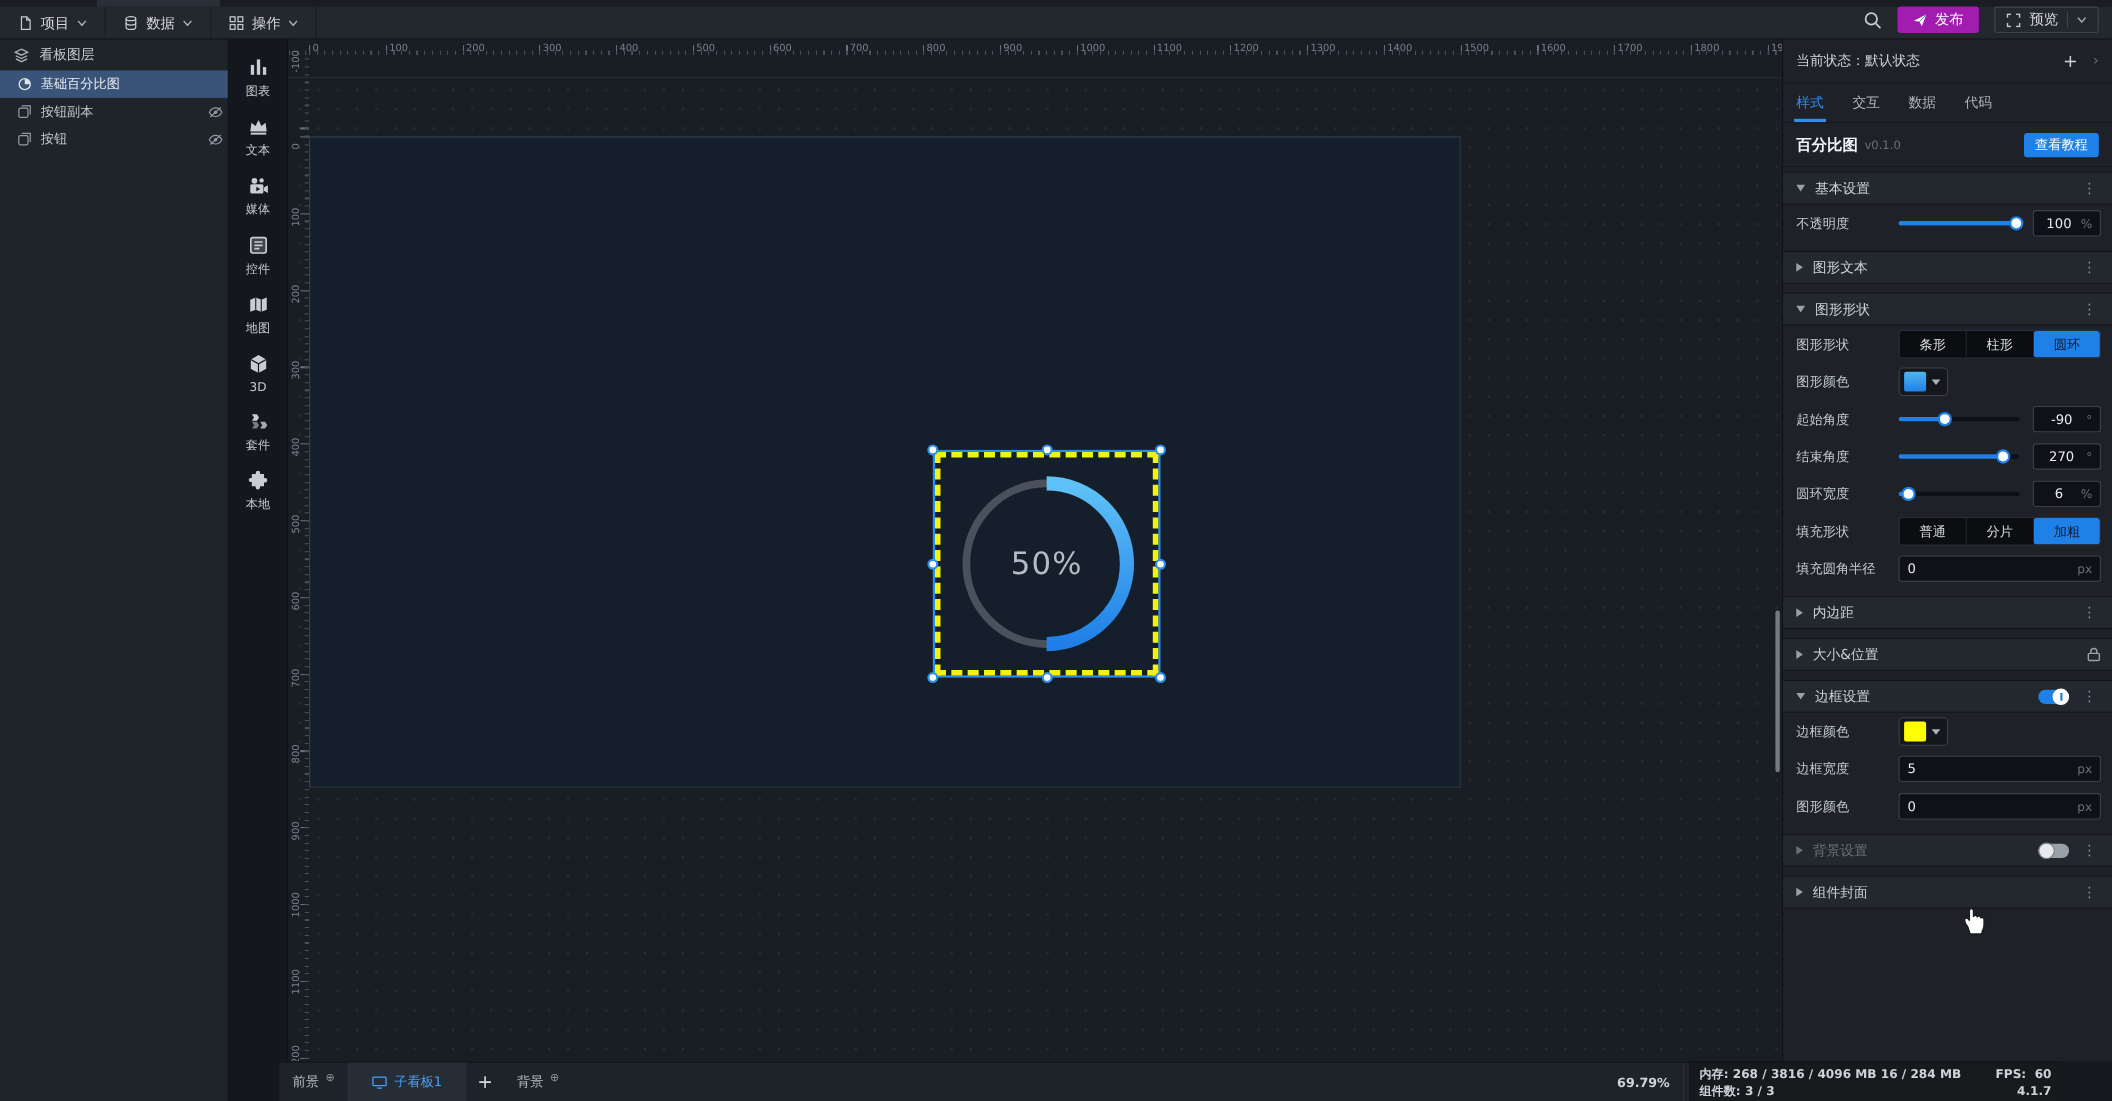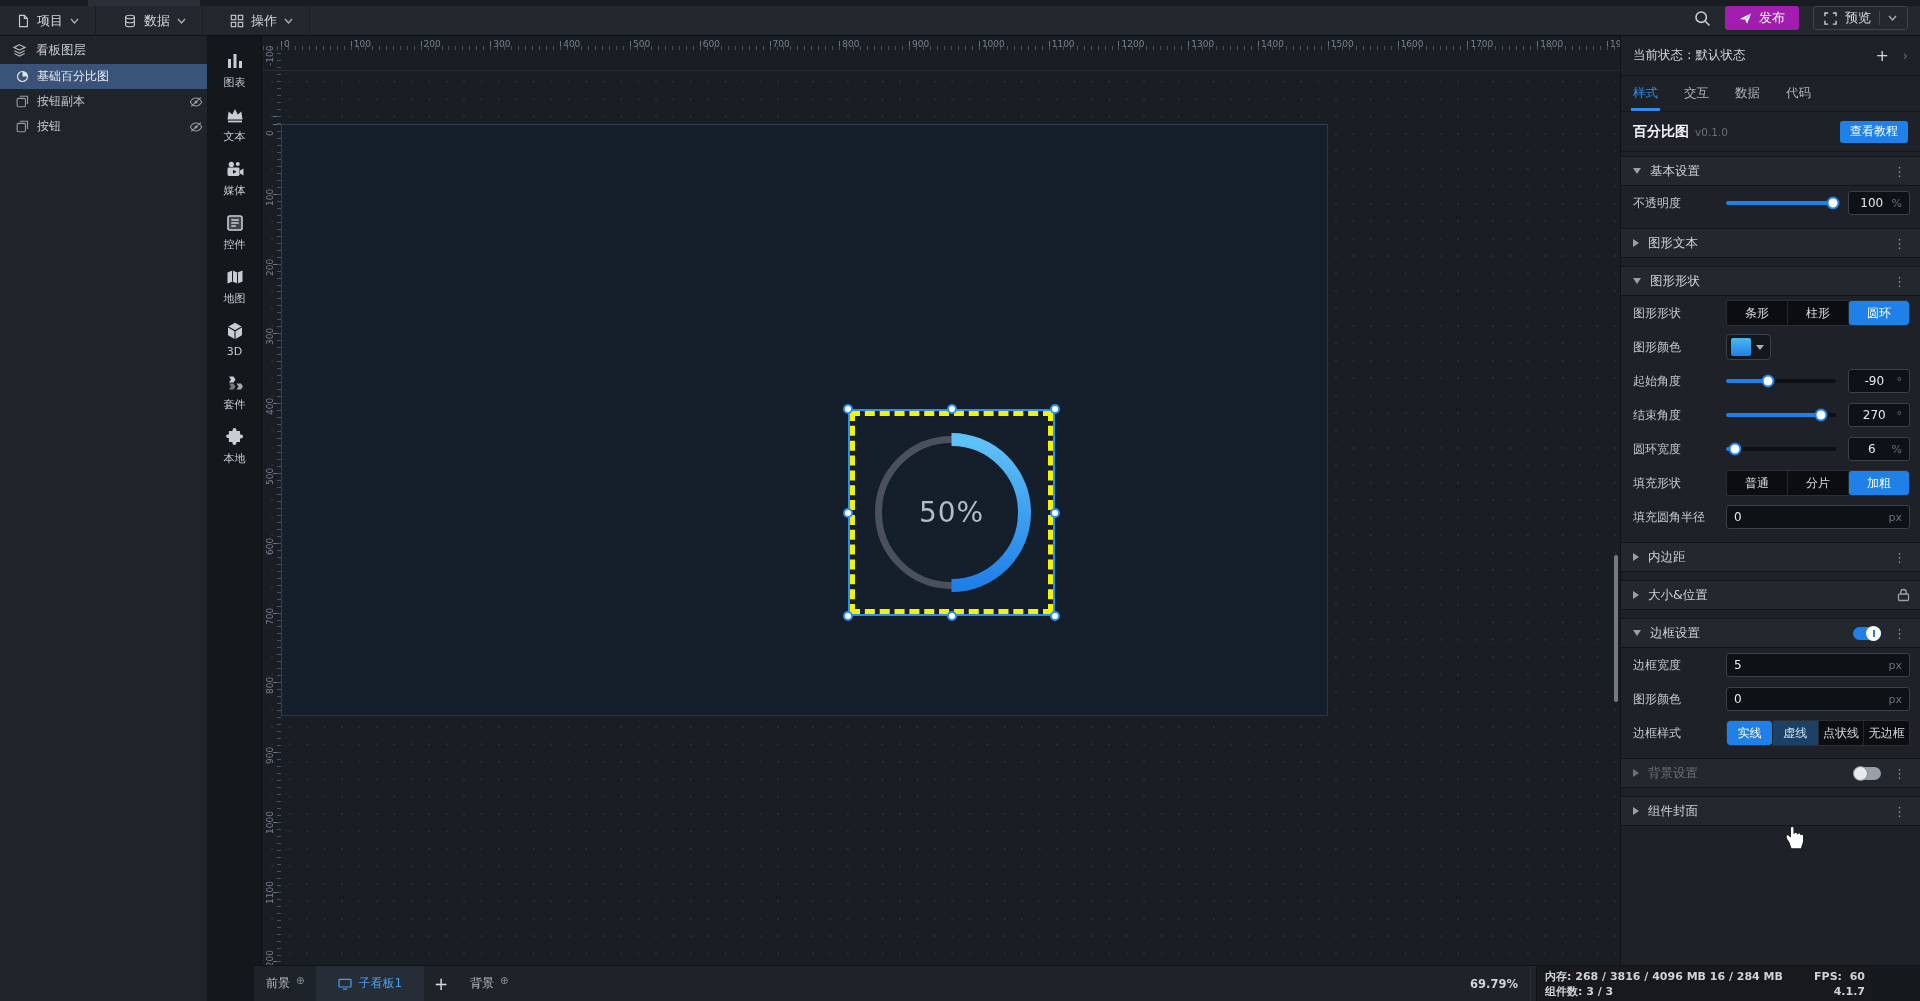--- a/index.html
+++ b/index.html
@@ -4,21 +4,21 @@
 <style>
   * { margin:0; padding:0; box-sizing:border-box; }
   html,body { background:#0f1114; }
   body { font-family:"DejaVu Sans","Liberation Sans",sans-serif; }
   .app { position:relative; width:1920px; height:1001px; overflow:hidden; background:#15181d; color:#c3c8cf; font-size:12px; }
 
   
   .topbar { position:absolute; left:0; top:0; width:1920px; height:36px; background:#23272e; border-bottom:1px solid #0e1013; }
   .topstrip { position:absolute; left:0; top:0; width:100%; height:6px; background:#191c21; }
   .topstrip-seg { position:absolute; left:88px; top:0; width:112px; height:6px; background:#2a2f37; }
-  .menus { position:absolute; left:0; top:6px; height:30px; display:flex;gap:11px; }
+  .menus { position:absolute; left:0; top:6px; height:30px; display:flex; }
   .menu { display:flex; align-items:center; gap:7px; padding:0 16px; border-right:1px solid #1a1d22; color:#d6dade; font-size:13px; cursor:default; }
   .menu svg { color:#c6cbd1; }
   .chev { width:9px; height:6px; }
   .top-right { position:absolute; right:12px; top:0; height:36px; display:flex; align-items:center; gap:14px; }
   .btn-publish { display:flex; align-items:center; gap:7px; height:24px; padding:0 14px; background:#a21caf; border:none; border-radius:3px; color:#fff; font-size:13px; }
   .btn-preview { display:flex; align-items:center; gap:8px; height:24px; padding:0 10px; background:#23272e; border:1px solid #3f454d; border-radius:3px; color:#d6dade; font-size:13px; }
   .btn-preview .vline { width:1px; height:14px; background:#3f454d; }
 
   
   .sidebar { position:absolute; left:0; top:36px; width:208px; height:965px; background:#1f232a; border-right:1px solid #121519; }
@@ -100,21 +100,21 @@
   .slider .fill { height:4px; background:#1f80e8; border-radius:2px; }
   .slider .knob { position:absolute; top:50%; transform:translate(-50%,-50%); width:13px; height:13px; background:#fff; border:2px solid #1f80e8; border-radius:50%; }
   .ibox { display:flex; align-items:center; width:62px; height:24px; background:#0e1116; border:1px solid #3a414b; border-radius:3px; padding:0 7px; }
   .ibox input { width:100%; background:transparent; border:none; outline:none; color:#e7eaee; font-size:12px; font-family:inherit; }
   .ibox input.num { text-align:center; }
   .ibox .unit { color:#6b7077; font-size:11px; margin-left:4px; }
   .ibox.wide { flex:1; }
   .seg { display:flex; flex:1; height:26px; background:#0b0d11; border:1px solid #2a2f37; border-radius:3px; overflow:hidden; }
   .seg .sbtn { flex:1; display:flex; align-items:center; justify-content:center; background:transparent; border:none; border-left:1px solid #23272e; color:#d8dbe0; font-size:12px; font-family:inherit; }
   .seg .sbtn:first-child { border-left:none; }
-  .seg .sbtn.on { background:#1f80e8; color:#ffffff; border-radius:3px; }
+  .seg .sbtn.on { background:#1f80e8; color:#0f172a; border-radius:3px; }
   .seg .sbtn.hovered { background:#1d4067; color:#cfe3f8; }
   .cdrop { display:flex; align-items:center; gap:5px; height:26px; padding:0 6px 0 4px; background:#14171c; border:1px solid #3a414b; border-radius:4px; }
   .sw { width:20px; height:18px; border-radius:2px; }
   .caret { width:0; height:0; border-left:4px solid transparent; border-right:4px solid transparent; border-top:5px solid #aab0b6; }
   .toggle { position:relative; width:28px; height:13px; border-radius:7px; margin-right:8px; }
   .toggle.on { background:#1f80e8; }
   .toggle.on .tk { position:absolute; right:0px; top:-1px; width:15px; height:15px; background:#fff; border-radius:50%; }
   .toggle.on .tk::after { content:""; position:absolute; left:7px; top:4px; width:1.5px; height:7px; background:#1f80e8; }
   .toggle.off { background:#9aa0a8; }
   .toggle.off .tk { position:absolute; left:0px; top:-1px; width:15px; height:15px; background:#e8eaee; border:1px solid #7c828a; border-radius:50%; }
@@ -543,42 +543,40 @@
     <div class="sec">
       <span class="tri-d"></span>
       <span class="t">边框设置</span>
       <span class="sp"></span>
       <span class="toggle on">
           <span class="tk"></span>
         </span>
       <span class="kebab">⋮</span>
     </div>
     <div class="row">
+      <span class="lbl">边框颜色</span>
+      <div class="cdrop">
+        <span class="sw" style="background:#ffff00"></span>
+        <span class="caret"></span>
+      </div>
+    </div>
+    <div class="row">
       <span class="lbl">边框宽度</span>
       <div class="ibox wide">
         <input value="5" style="">
         <span class="unit">px</span>
       </div>
     </div>
     <div class="row">
       <span class="lbl">图形颜色</span>
       <div class="ibox wide">
         <input value="0" style="">
         <span class="unit">px</span>
       </div>
     </div>
-    <div class="row">
-      <span class="lbl">边框样式</span>
-      <div class="seg">
-        <button class="sbtn on">实线</button>
-        <button class="sbtn hovered">虚线</button>
-        <button class="sbtn">点状线</button>
-        <button class="sbtn">无边框</button>
-      </div>
-    </div>
 
     <div class="sec dim">
       <span class="tri-r" style="border-left-color:#6b7077"></span>
       <span class="t">背景设置</span>
       <span class="sp"></span>
       <span class="toggle off">
           <span class="tk"></span>
         </span>
       <span class="kebab">⋮</span>
     </div>

